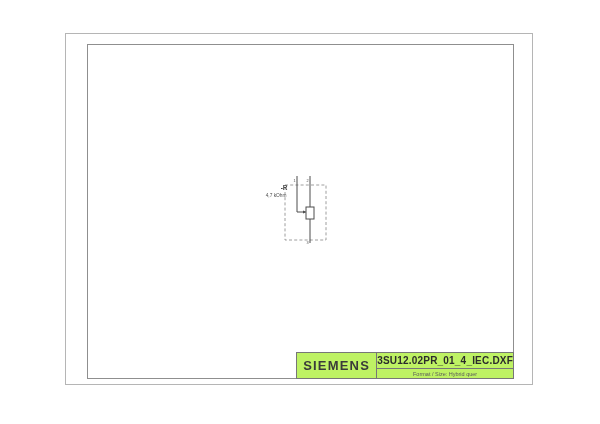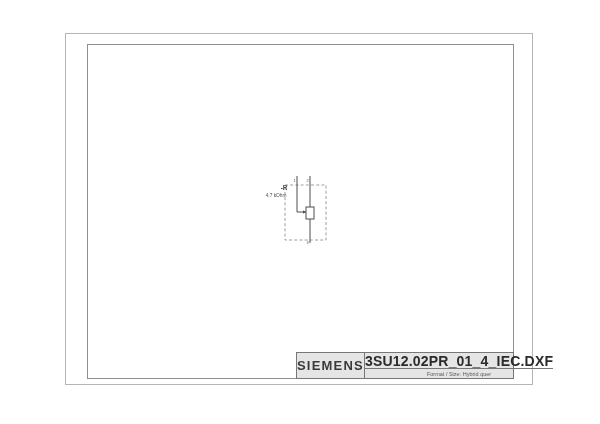--- a/index.html
+++ b/index.html
@@ -44,21 +44,21 @@
   .value-label { font-size: 4.8px; }
   .term-label  { font-size: 3.8px; fill: #8a8a8a; }
   
   .title-block {
     position: absolute;
     left: 296px; top: 352px;
     width: 218px; height: 27px;
     border: 1px solid #777777;
     box-sizing: border-box;
     display: flex;
-    background: #e5e5e5;
+    background: #bef264;
   }
   .tb-brand-cell {
     width: 81px;
     border-right: 1px solid #777777;
     box-sizing: border-box;
     display: flex;
     align-items: center;
     justify-content: center;
   }
   .tb-brand {
@@ -74,21 +74,21 @@
   }
   .tb-filename-cell {
     height: 16px;
     border-bottom: 1px solid #777777;
     box-sizing: border-box;
     display: flex;
     align-items: center;
     justify-content: center;
   }
   .tb-filename {
-    font-size: 14px;
+    font-size: 10px;
     font-weight: bold;
     color: #2b2b2b;
     letter-spacing: 0.2px;
     white-space: nowrap;
   }
   .tb-format-cell {
     flex: 1;
     display: flex;
     align-items: center;
     justify-content: center;

